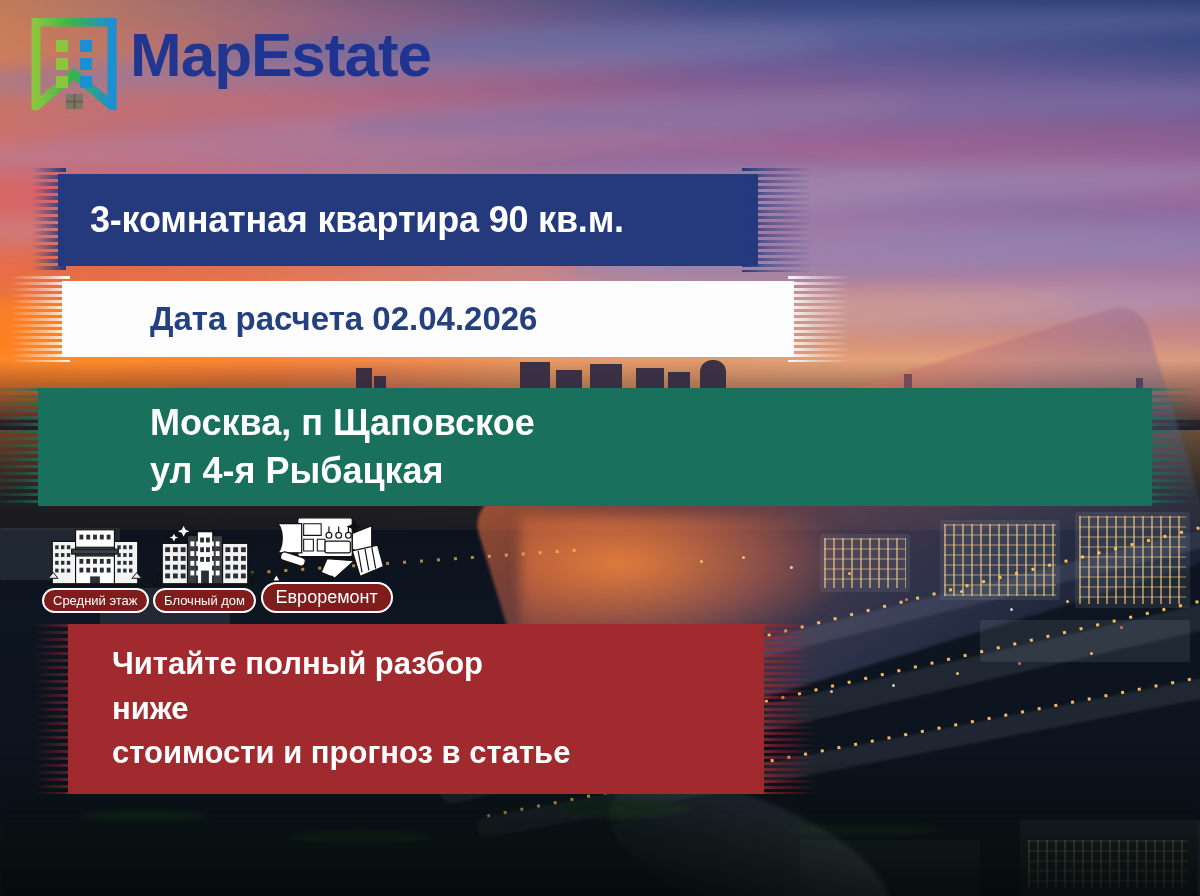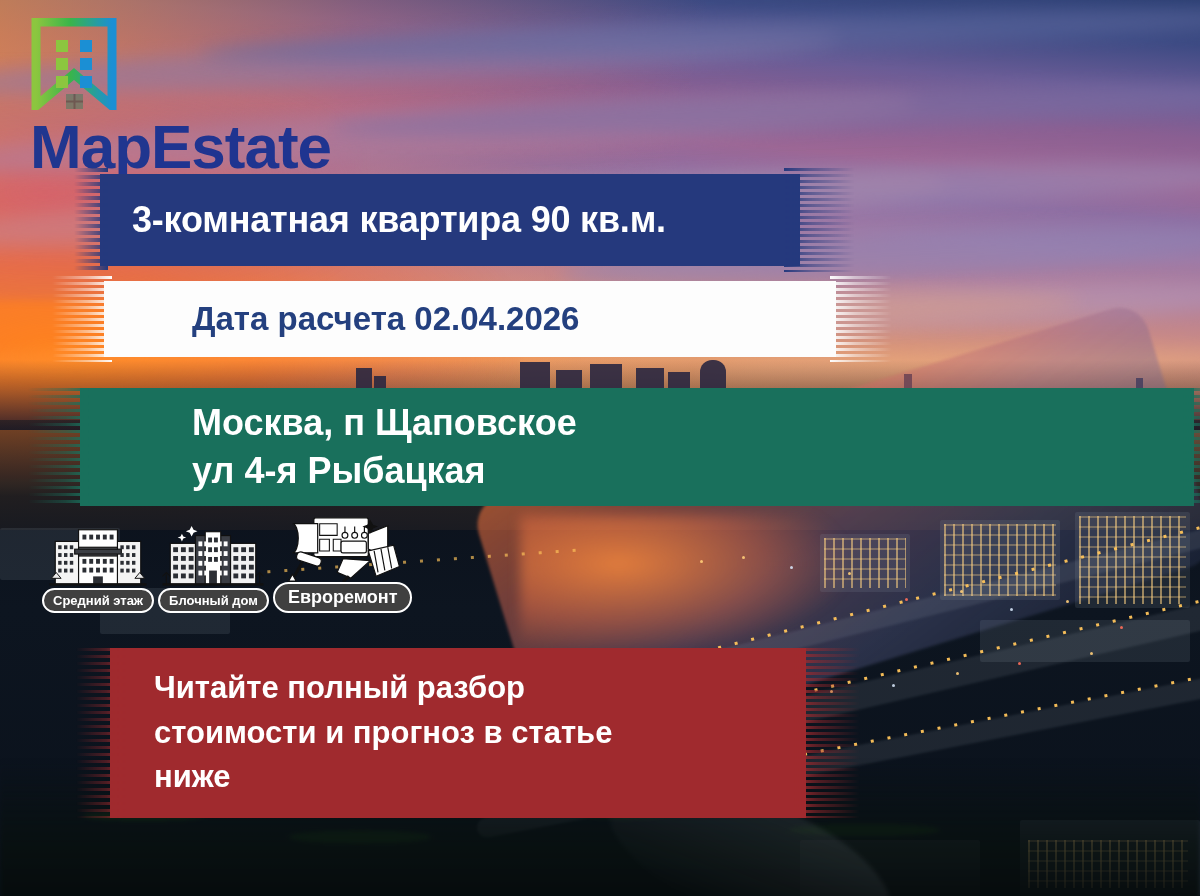--- a/index.html
+++ b/index.html
@@ -116,35 +116,35 @@
   .hwy{
     position:absolute;left:600px;top:800px;width:300px;height:120px;
     background:linear-gradient(180deg, rgba(180,190,200,.10), rgba(180,190,200,0));
     transform:rotate(22deg);filter:blur(2px);border-radius:50%;
   }
   .dot{position:absolute;width:3px;height:3px;border-radius:50%;background:rgba(255,205,120,.9);filter:blur(.4px);}
   .dotw{background:rgba(220,235,255,.85);}
   .dotr{background:rgba(255,110,90,.9);}
 
   
-  .logo{position:absolute;left:30px;top:18px;display:flex;align-items:flex-start;gap:0;flex-direction:column;}
+  .logo{position:absolute;left:30px;top:18px;display:flex;align-items:flex-start;gap:12px;}
   .logo-mark{width:88px;height:92px;flex:0 0 auto;}
   .logo-text{position:relative;padding-top:8px;}
   .logo-word{
     font-size:62px;font-weight:700;line-height:.92;letter-spacing:-1px;
     color:#20368f;white-space:nowrap;
   }
   .logo-word .lt-a{color:#1f3490;}
   .logo-sub{
     margin-top:2px;font-size:18.5px;font-weight:600;letter-spacing:.6px;
     color:#28a9e8;white-space:nowrap;opacity:.92;
   }
 
   
-  .band{position:absolute;display:flex;flex-direction:column;justify-content:center;margin-left:42px;}
+  .band{position:absolute;display:flex;flex-direction:column;justify-content:center;}
 
   .b-title{left:58px;top:168px;width:700px;height:104px;}
   .b-title .paint{
     position:absolute;left:0;top:6px;right:0;bottom:6px;background:#25397d;
   }
   .b-title .edge-r{
     position:absolute;right:-54px;top:0;bottom:0;width:70px;
     background:#25397d;
     -webkit-mask-image:
       repeating-linear-gradient(180deg, #000 0 3px, rgba(0,0,0,.0) 3px 6px),
@@ -213,21 +213,21 @@
     -webkit-mask-image:repeating-linear-gradient(180deg,#000 0 3px,rgba(0,0,0,0) 3px 7px),
       linear-gradient(90deg,#000 0%,rgba(0,0,0,.45) 40%,rgba(0,0,0,0) 100%);
     -webkit-mask-composite:source-in;
     mask-image:repeating-linear-gradient(180deg,#000 0 3px,rgba(0,0,0,0) 3px 7px),
       linear-gradient(90deg,#000 0%,rgba(0,0,0,.45) 40%,rgba(0,0,0,0) 100%);
     mask-composite:intersect;
   }
   .addr-lines{position:relative;z-index:3;padding-left:122px;color:#fff;}
   .addr-lines div{font-size:36px;font-weight:700;line-height:1.32;}
 
-  .b-cta{left:68px;top:648px;width:700px;height:170px;}
+  .b-cta{left:68px;top:624px;width:700px;height:170px;}
   .b-cta .paint{position:absolute;left:0;top:0;right:4px;bottom:0;background:#a02a2e;}
   .b-cta .edge-l{
     position:absolute;left:-34px;top:0;bottom:0;width:50px;background:#a02a2e;
     -webkit-mask-image:repeating-linear-gradient(180deg,#000 0 3px,rgba(0,0,0,0) 3px 7px),
       linear-gradient(270deg,#000 0%,rgba(0,0,0,.45) 40%,rgba(0,0,0,0) 100%);
     -webkit-mask-composite:source-in;
     mask-image:repeating-linear-gradient(180deg,#000 0 3px,rgba(0,0,0,0) 3px 7px),
       linear-gradient(270deg,#000 0%,rgba(0,0,0,.45) 40%,rgba(0,0,0,0) 100%);
     mask-composite:intersect;
   }
@@ -241,22 +241,22 @@
     mask-composite:intersect;
   }
   .cta-lines{position:relative;z-index:3;padding-left:44px;color:#fff;}
   .cta-lines div{font-size:31px;font-weight:700;line-height:1.45;}
 
   
   .badges{position:absolute;left:42px;top:512px;display:flex;align-items:flex-end;gap:4px;z-index:6;}
   .badge{display:flex;flex-direction:column;align-items:center;}
   .badge-ico{height:68px;display:flex;align-items:flex-end;justify-content:center;}
   .badge-label{
-    margin-top:-2px;background:#404040;color:#fff;border:2px solid #fff;border-radius:14px;
-    padding:3px 9px;font-size:13px;font-weight:700;white-space:nowrap;
+    margin-top:-2px;background:#7f1d1d;color:#fff;border:2px solid #fff;border-radius:14px;
+    padding:3px 9px;font-size:13px;font-weight:400;white-space:nowrap;
   }
   .badge.big .badge-label{font-size:18px;padding:3px 13px;border-radius:16px;}
   .badge.big .badge-ico{height:72px;}
 </style>
 </head>
 <body>
 
 <div class="stage">
 
   <div class="bg">
@@ -387,22 +387,22 @@
       <div>ул 4-я Рыбацкая</div>
     </div>
   </div>
 
   <div class="band b-cta">
     <div class="paint"></div>
     <div class="edge-l"></div>
     <div class="edge-r"></div>
     <div class="cta-lines">
       <div>Читайте полный разбор</div>
+      <div>ниже</div>
       <div>стоимости и прогноз в статье</div>
-      <div>ниже</div>
     </div>
   </div>
 
   <div class="badges">
 
     <div class="badge">
       <div class="badge-ico">
         <svg viewBox="0 0 100 70" width="100" height="68" aria-hidden="true">
           <g stroke="#111" stroke-width="1.2">
             <rect x="6" y="20" width="24" height="44" fill="#f4f4f4"></rect>

